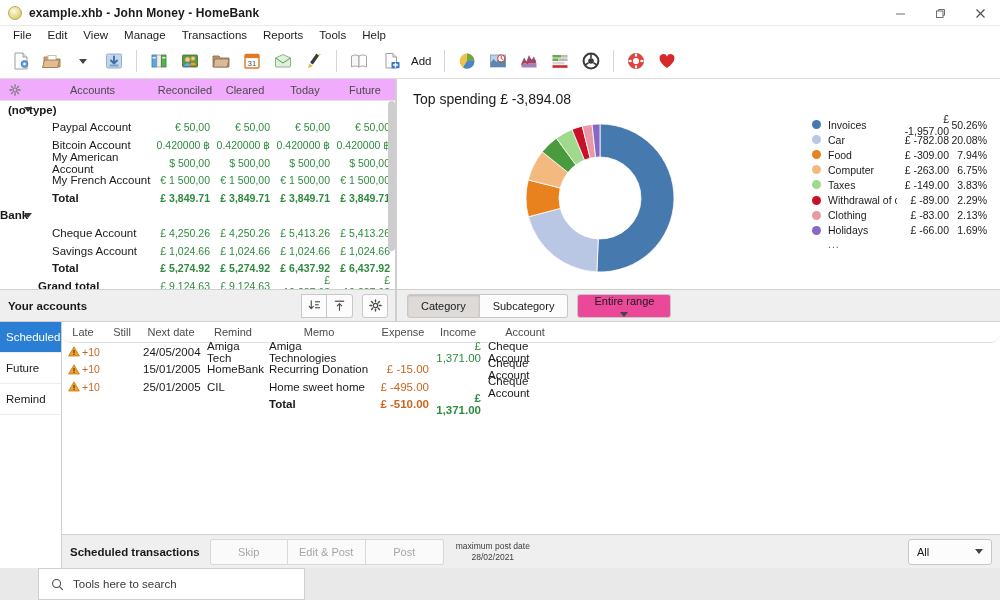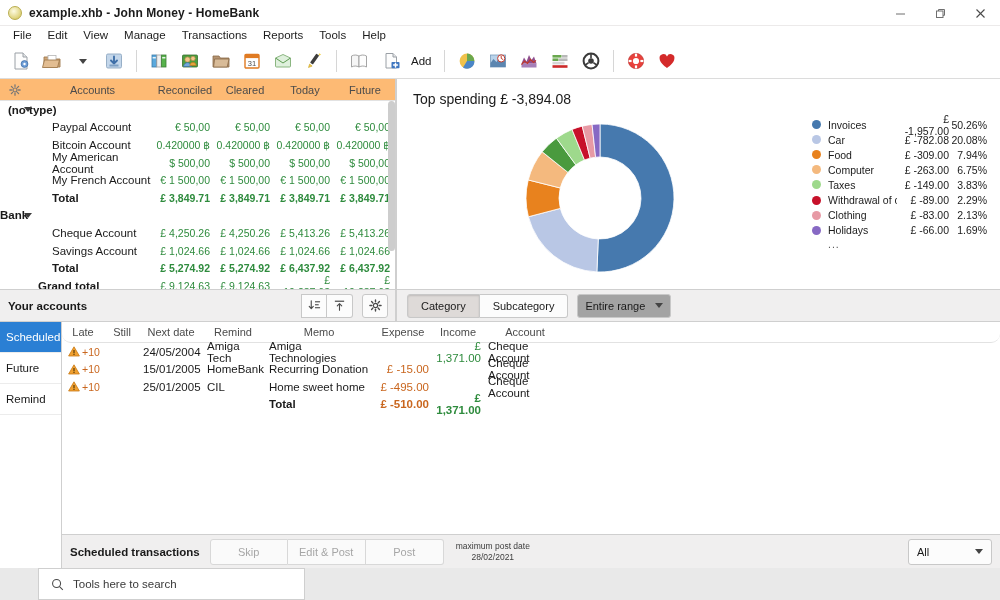--- a/index.html
+++ b/index.html
@@ -38,21 +38,21 @@
   .tsep { width:1px; height:22px; background:#d6d6d6; margin:0 6px; }
   .addbtn { display:flex; align-items:center; gap:4px; border-radius:3px; padding:0 6px 0 2px; height:30px;}
   .addlbl { font-size:11.5px; }
   .caret-sm { width:0;height:0;border-left:4px solid transparent;border-right:4px solid transparent;border-top:5px solid #444; }
 
   
   .work { position:absolute; top:79px; left:0; width:1000px; height:243px; display:flex; }
 
   
   .acct-pane { width:396px; height:243px; background:#fff; border:1px solid #cfcfcf; border-left:0; border-top:0; position:relative; overflow:hidden;}
-  .acct-head { height:22px; display:flex; align-items:center; background:#fdba74; border-bottom:1px solid #e2e2e2;
+  .acct-head { height:22px; display:flex; align-items:center; background:#f0abfc; border-bottom:1px solid #e2e2e2;
                font-size:11px; color:#4b4b4b; }
   .ah-gear { width:30px; display:flex; justify-content:center; }
   .ah-name { width:125px; text-align:center; }
   .ah-col  { width:60px; text-align:center; }
   .acct-rows { position:relative; }
   .arow { height:17.6px; display:flex; align-items:center; font-size:11.5px; }
   .arow .c-name { width:155px; padding-left:0; display:flex; align-items:center; }
   .arow .c-val  { width:60px; text-align:right; padding-right:5px; color:#2e8b3d; font-size:10.5px; }
   .arow.group .c-name { font-weight:bold; padding-left:22px; }
   .arow.group .tri { position:absolute; left:24px; }
@@ -82,22 +82,22 @@
   .lpct { width:38px; text-align:right; color:#1b1b1b; }
   .lmore { padding-left:16px; color:#555; letter-spacing:1px; line-height:12px;}
   .chart-foot { position:absolute; left:0; bottom:0; width:100%; height:32px; background:#f0efef;
                 border-top:1px solid #cfcfcf; display:flex; align-items:center; padding:0 10px; }
   .chart-foot-lbl { font-weight:bold; font-size:11.5px; flex:1; }
   .segbtn { height:24px; padding:0 13px; font-size:11px; background:#fcfcfc; border:1px solid #c8c8c8;
             display:flex;align-items:center; }
   .segbtn.first { border-radius:3px 0 0 3px; }
   .segbtn.last { border-radius:0 3px 3px 0; border-left:0; }
   .segbtn.active { background:#dedad8; box-shadow: inset 0 1px 2px rgba(0,0,0,.14); }
-  .combo { margin-left:9px; height:24px; width:94px; background:#a3a3a3; border:1px solid #c8c8c8; border-radius:3px;
-           display:flex; align-items:center; padding:0 7px; font-size:11px; }
+  .combo { margin-left:9px; height:24px; width:94px; background:#ec4899; border:1px solid #c8c8c8; border-radius:3px;
+           display:flex; align-items:center; padding:0 7px; font-size:11px;flex-direction:column; }
   .combo span { flex:1; }
 
   
   .sched { position:absolute; top:322px; left:0; width:1000px; height:246px; display:flex; background:#fff; }
   .sidetabs { width:62px; border-right:1px solid #cfcfcf; background:#fff; }
   .stab { height:31px; display:flex; align-items:center; padding-left:6px; font-size:11.5px;
           border-bottom:1px solid #ececec; }
   .stab.active { background:#2a7fd4; color:#fff; }
   .sched-main { flex:1; position:relative; }
   .thead { height:21px; display:flex; align-items:center; font-size:11px; color:#4b4b4b;

